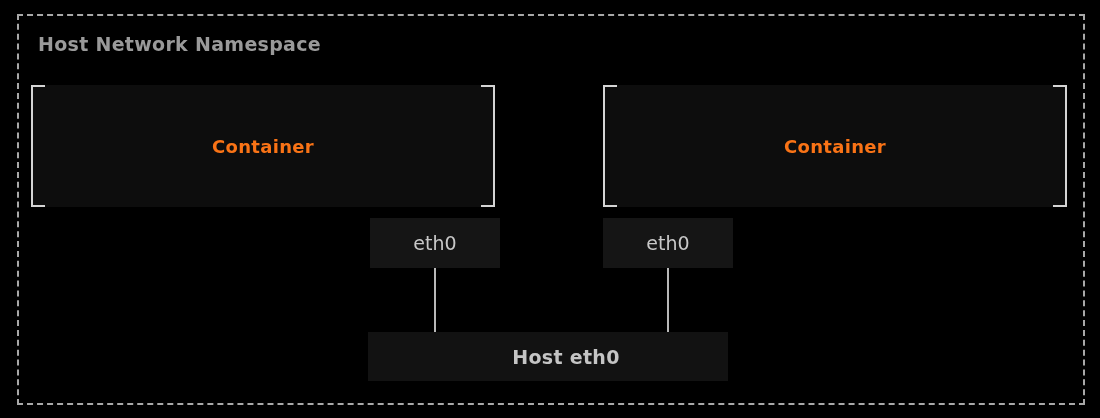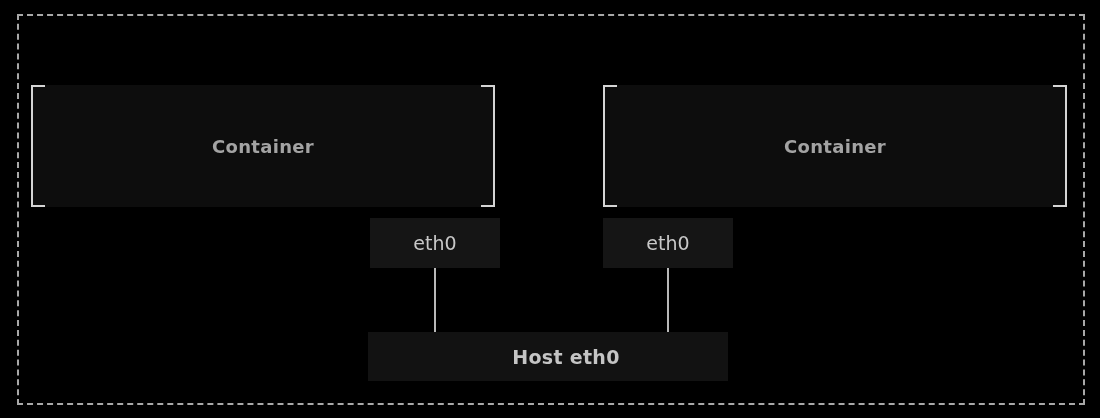--- a/index.html
+++ b/index.html
@@ -56,21 +56,21 @@
   }
   .container-box .bracket.bracket-right {
     right: 0;
     border-top: 2px solid #d4d4d4;
     border-bottom: 2px solid #d4d4d4;
     border-right: 2px solid #d4d4d4;
   }
   .container-label {
     font-size: 18px;
     font-weight: bold;
-    color: #a3a3a3;
+    color: #f97316;
     letter-spacing: 0.3px;
   }
   
   .iface-box {
     position: absolute;
     top: 218px;
     width: 130px;
     height: 50px;
     background: #151515;
     display: flex;
@@ -113,20 +113,21 @@
     margin-left: 36px;
   }
 </style>
 </head>
 <body>
 
 <div class="stage">
 
   <div class="namespace-border"></div>
 
+  <div class="namespace-title">Host Network Namespace</div>
 
   <div class="container-box left">
     <span class="bracket bracket-left"></span>
     <span class="bracket bracket-right"></span>
     <span class="container-label">Container</span>
   </div>
 
   <div class="container-box right">
     <span class="bracket bracket-left"></span>
     <span class="bracket bracket-right"></span>

